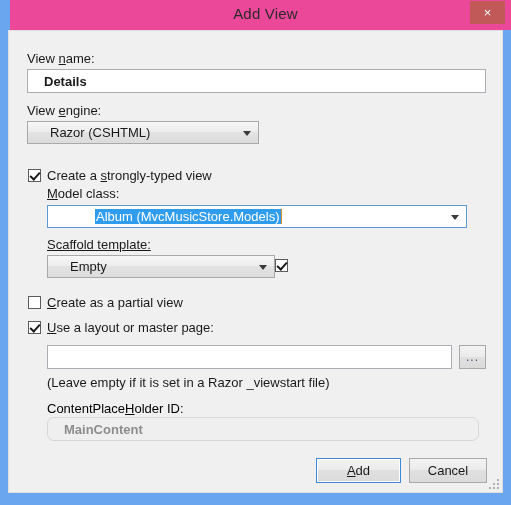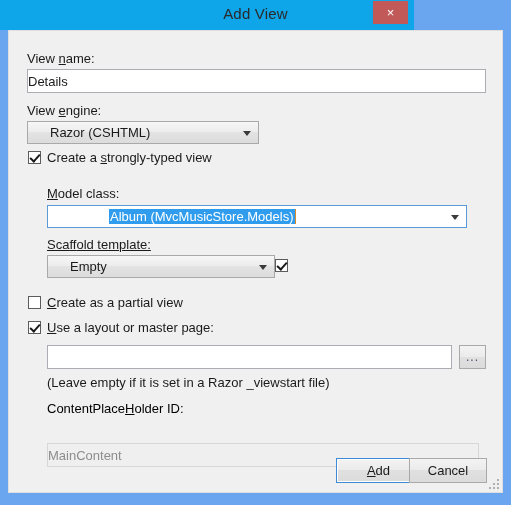--- a/index.html
+++ b/index.html
@@ -17,24 +17,24 @@
     width: 511px;
     height: 505px;
     box-sizing: border-box;
     background: #6aa6ef;
     overflow: hidden;
   }
 
   
   #titlebar {
     position: absolute;
-    left: 0; top: 0;
-    width: 414px;
+    left: 10px; top: 0;
+    width: 501px;
     height: 30px;
-    background: #0ea5e9;
+    background: #ec4899;
   }
   #title-text {
     position: absolute;
     left: 0; top: 5px;
     width: 511px;
     text-align: center;
     font-size: 15px;
     color: #2a2a2a;
     letter-spacing: 0.2px;
     user-select: none;
@@ -99,24 +99,25 @@
   .lbl.disabled { color: #000000; }
   .mnem { text-decoration: underline; }
 
   .textbox {
     position: absolute;
     box-sizing: border-box;
     background: #ffffff;
     border: 1px solid #abadb3;
     font-size: 13px;
     color: #1a1a1a;
-    padding: 2px 0;
+    padding: 2px 16px;
     line-height: 18px;
     font-family: "Liberation Sans", sans-serif;
     outline: none;
+    font-weight: bold;
   }
   .textbox.disabled {
     background: #efefef;
     border: 1px solid #d7d7d7;
     color: #8d8d8d;
   }
 
   .combo {
     position: absolute;
     box-sizing: border-box;
@@ -153,21 +154,21 @@
     border-right: 4.5px solid transparent;
     border-top: 5px solid #3a3a3a;
   }
 
   
   .combo.editable {
     background: #ffffff;
     border: 1px solid #5a9ad6;
   }
   .combo.editable .combo-text {
-    left: 16px;
+    left: 2px;
     top: 2px;
     padding-left: 28px;
   }
   .combo.editable .sel {
     background: #2f9ced;
     color: #ffffff;
     padding: 0 1px;
   }
   .combo.editable .caret {
     display: inline-block;
@@ -251,21 +252,21 @@
 
     <div class="lbl" style="left:18px; top:20px;"><span>View </span><span class="mnem">n</span><span>ame:</span></div>
     <input class="textbox" type="text" style="left: 18px; top: 38px; width: 459px; height: 24px;" value="Details">
 
     <div class="lbl" style="left:18px; top:72px;"><span>View </span><span class="mnem">e</span><span>ngine:</span></div>
     <div class="combo" style="left:18px; top:90px; width:232px; height:23px;">
       <span class="combo-text">Razor (CSHTML)</span>
       <span class="chev"></span>
     </div>
 
-    <div class="cb" style="left:19px; top:119px;text-align:center;">
+    <div class="cb" style="left:19px; top:137px;text-align:center;">
       <span class="box checked"></span><span><span>Create a </span><span class="mnem">s</span><span>trongly-typed view</span></span>
     </div>
 
     <div class="lbl" style="left:38px; top:155px;"><span class="mnem">M</span><span>odel class:</span></div>
     <div class="combo editable" style="left:38px; top:174px; width:420px; height:23px;">
       <span class="combo-text"><span class="sel">Album (MvcMusicStore.Models)</span><span class="caret"></span></span>
       <span class="chev"></span>
     </div>
 
     <div class="lbl" style="left:38px; top:206px;text-decoration:underline;"><span>Sca</span><span class="mnem">ff</span><span>old template:</span></div>
@@ -287,23 +288,23 @@
     </div>
 
     <input class="textbox" type="text" style="left: 38px; top: 314px; width: 405px; height: 24px;" value="">
     <button class="btn" style="left:450px; top:314px; width:27px; height:24px;">
       <span class="dots">...</span>
     </button>
 
     <div class="lbl" style="left:38px; top:344px;">(Leave empty if it is set in a Razor _viewstart file)</div>
 
     <div class="lbl disabled" style="left:38px; top:370px;"><span>ContentPlace</span><span class="mnem">H</span><span>older ID:</span></div>
-    <input class="textbox disabled" type="text" style="left: 38px; top: 412px; width: 432px; height: 24px;" disabled="" value="MainContent">
-
-    <button class="btn default" style="left:307px; top:427px; width:85px; height:25px;margin-left:20px;">
+    <input class="textbox disabled" type="text" style="left: 38px; top: 386px; width: 432px; height: 24px; border-radius: 7px;" disabled="" value="MainContent">
+
+    <button class="btn default" style="left:307px; top:427px; width:85px; height:25px;">
       <span><span class="mnem">A</span><span>dd</span></span>
     </button>
     <button class="btn" style="left:400px; top:427px; width:78px; height:25px;align-items:center;">
       <span>Cancel</span>
     </button>
 
     <div id="resize-grip">
       <i style="right:0px; bottom:0px;"></i>
       <i style="right:4px; bottom:0px;"></i>
       <i style="right:8px; bottom:0px;"></i>

